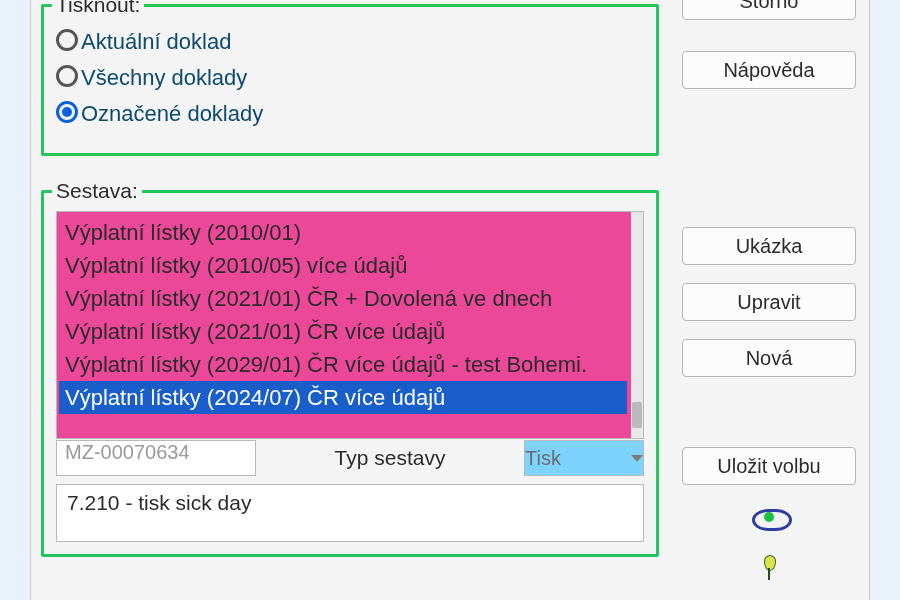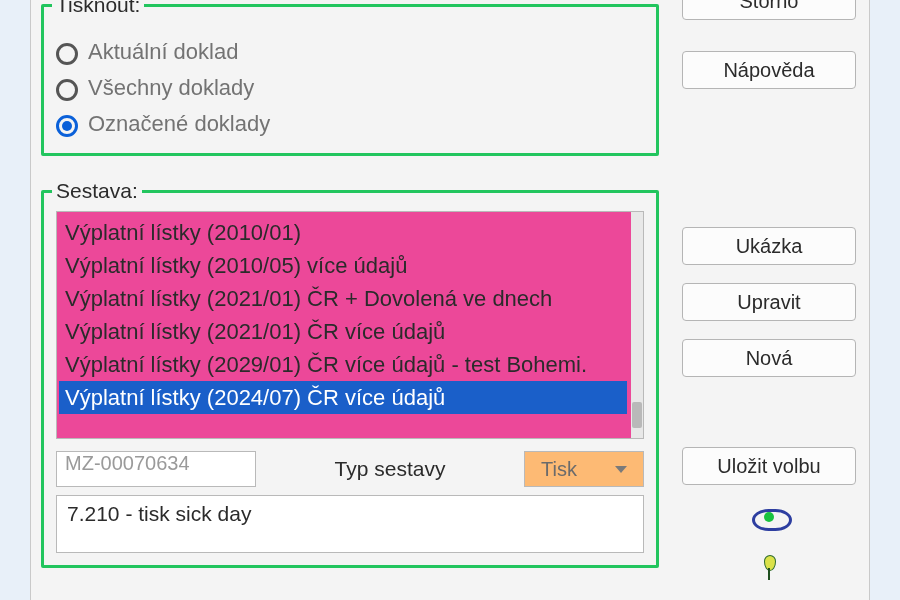--- a/index.html
+++ b/index.html
@@ -49,25 +49,25 @@
     top: -14px;
     left: 8px;
     background: #f4f4f4;
     padding: 0 4px;
     font-size: 21px;
     color: #2b2b2b;
   }
 
   .radio-row {
     display: flex;
-    align-items: flex-end;
-    gap: 10px;
+    align-items: flex-start;
+    gap: 3px;
     height: 36px;
     font-size: 22px;
-    color: #737373;
+    color: #0c4a6e;
   }
   .radio {
     width: 22px; height: 22px;
     border: 3px solid #555;
     border-radius: 50%;
     display: inline-flex;
     align-items: center;
     justify-content: center;
     flex: 0 0 auto;
   }
@@ -123,21 +123,21 @@
     position: absolute;
     left: 1px; right: 1px;
     top: 190px; height: 26px;
     background: #b9b9b9;
     border-radius: 2px;
   }
 
   .below-list {
     display: flex;
     align-items: center;
-    margin-top: 12px;
+    margin-top: 1px;
     gap: 10px;
   }
   .txt-input {
     border: 1px solid #b9b9b9;
     background: #fff;
     height: 36px;
     padding: 0 8px;
     font-size: 20px;
     color: #9a9a9a;
     text-align: left;
@@ -146,24 +146,24 @@
   .typ-label {
     flex: 1;
     text-align: center;
     font-size: 21px;
     color: #2b2b2b;
   }
   .select {
     width: 120px;
     height: 36px;
     border: 1px solid #b9b9b9;
-    background: #fdba74;
-    display: flex;
-    align-items: center;
-    padding: 0 16px;
+    background: #7dd3fc;
+    display: flex;
+    align-items: center;
+    padding: 0 0;
     color: #6b6b6b;
     font-size: 20px;
     gap: 8px;
   }
   .select .sel-text { flex: 1; }
   .select .sel-arrow {
     width: 0; height: 0;
     border-left: 6px solid transparent;
     border-right: 6px solid transparent;
     border-top: 7px solid #7a7a7a;

